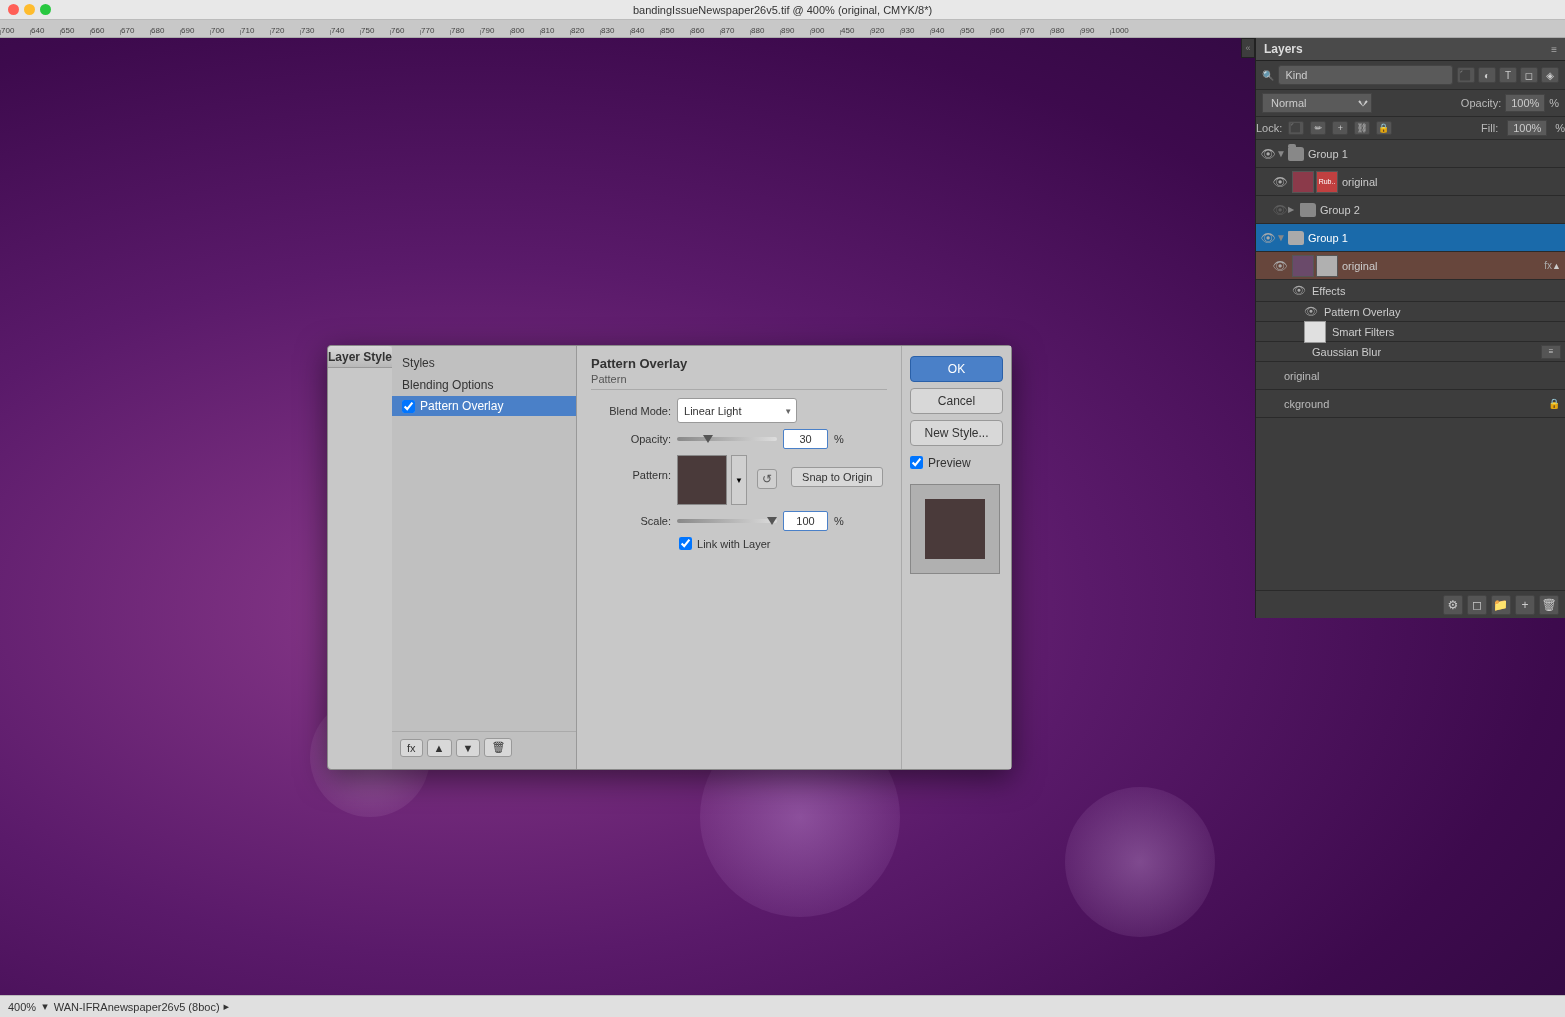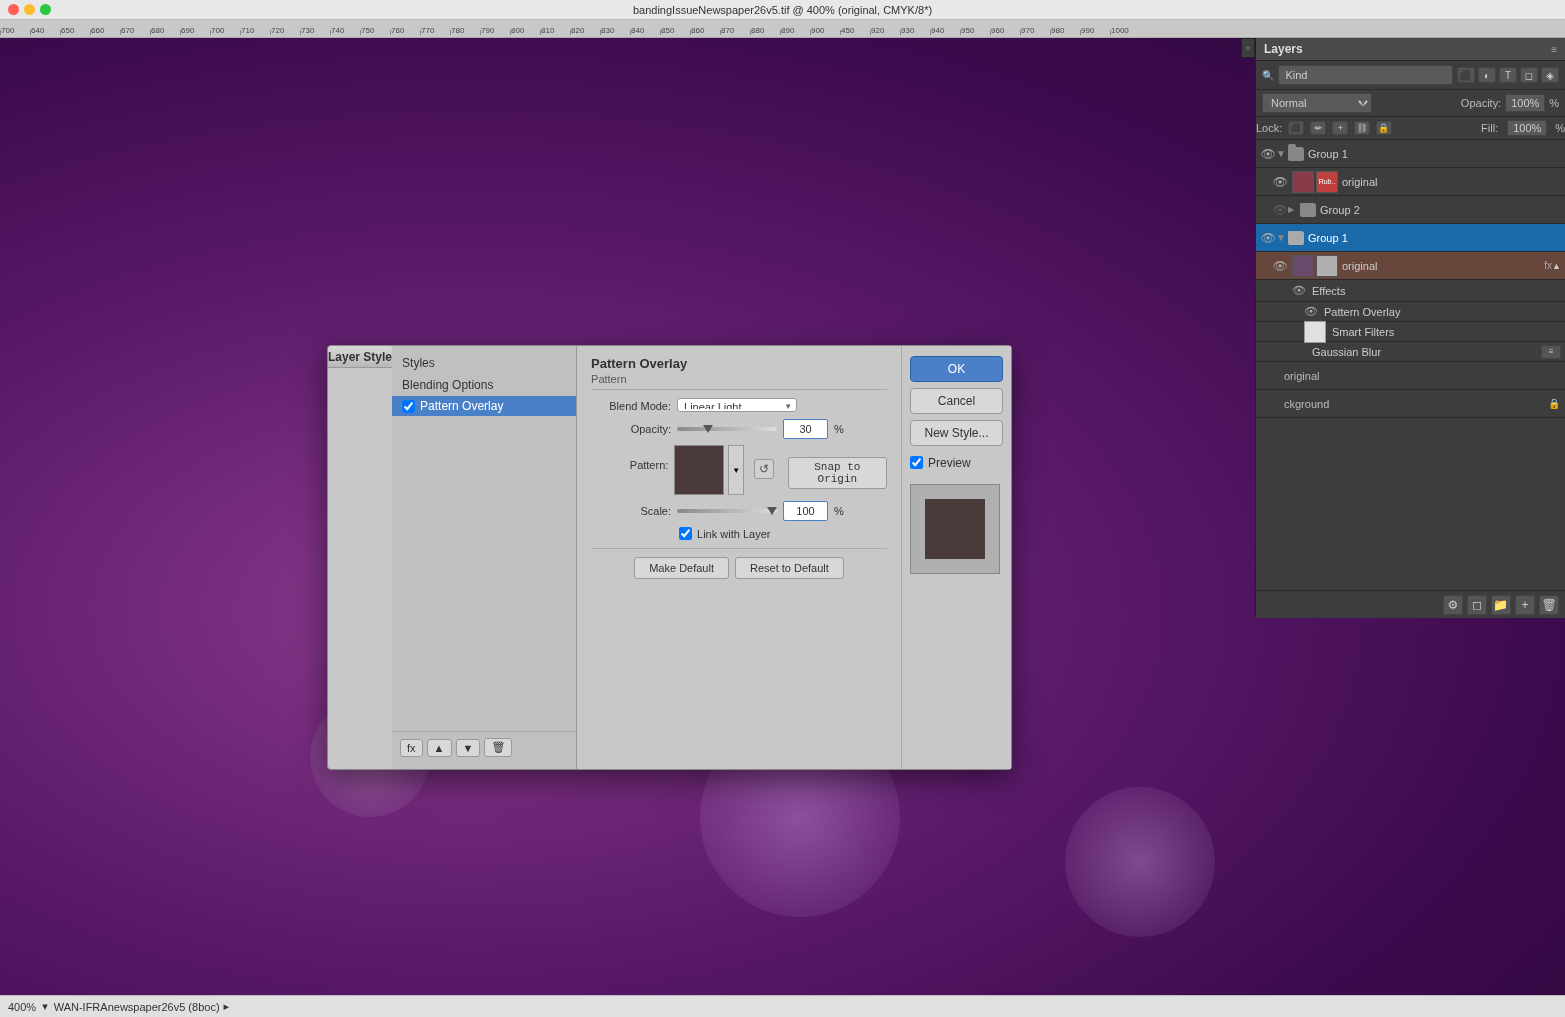--- a/index.html
+++ b/index.html
@@ -482,21 +482,21 @@
       width: 80px;
       text-align: right;
     }
 
     .dialog-select {
       background: white;
       border: 1px solid #999;
       border-radius: 3px;
       font-size: 11px;
       padding: 2px 20px 2px 6px;
-      height: 14px;
+      height: 25px;
       color: #333;
       width: 120px;
       appearance: none;
       -webkit-appearance: none;
       position: relative;
     }
 
     .dialog-select-wrapper {
       position: relative;
       display: inline-block;
@@ -594,25 +594,24 @@
       justify-content: center;
       cursor: pointer;
       font-size: 12px;
       color: #555;
     }
 
     .snap-btn {
       background: #d8d8d8;
       border: 1px solid #999;
       border-radius: 3px;
-      padding: 3px 4px;
-      font-size: 11px;
-      cursor: pointer;
-      color: #333;
-      font-family: Liberation Mono, monospace;
+      padding: 3px 10px;
+      font-size: 11px;
+      cursor: pointer;
+      color: #333;
     }
 
     .dialog-checkbox-row {
       display: flex;
       align-items: center;
       gap: 5px;
       margin-bottom: 6px;
       padding-left: 88px;
     }
 
@@ -985,24 +984,20 @@
         </div>
         <input class="dialog-number-input" value="100" style="">
         <span class="dialog-percent">%</span>
       </div>
 
       <div class="dialog-checkbox-row">
         <input type="checkbox" checked="" style="">
         <span class="dialog-checkbox-label">Link with Layer</span>
       </div>
 
-      <div class="dialog-bottom-btns">
-        <button class="dialog-bottom-btn">Make Default</button>
-        <button class="dialog-bottom-btn">Reset to Default</button>
-      </div>
     </div>
 
     <div class="dialog-right-btns">
       <button class="dialog-action-btn default-btn">OK</button>
       <button class="dialog-action-btn">Cancel</button>
       <button class="dialog-action-btn">New Style...</button>
 
       <div class="dialog-preview-checkbox">
         <input type="checkbox" checked="" style="">
         <span>Preview</span>

